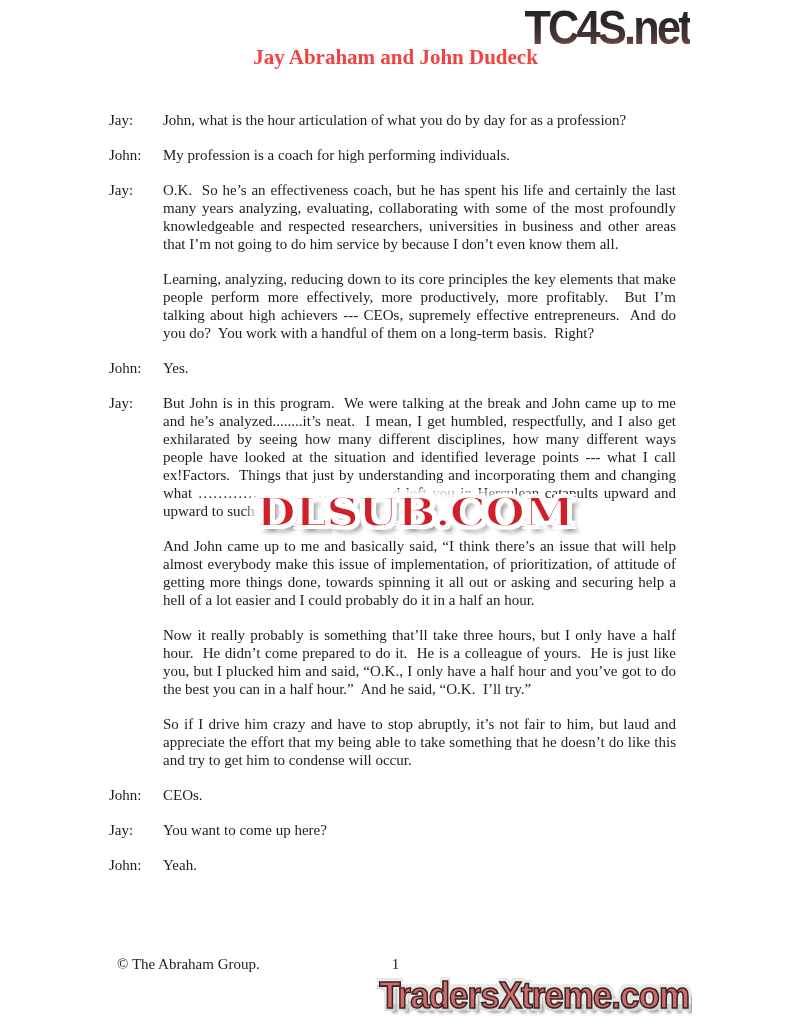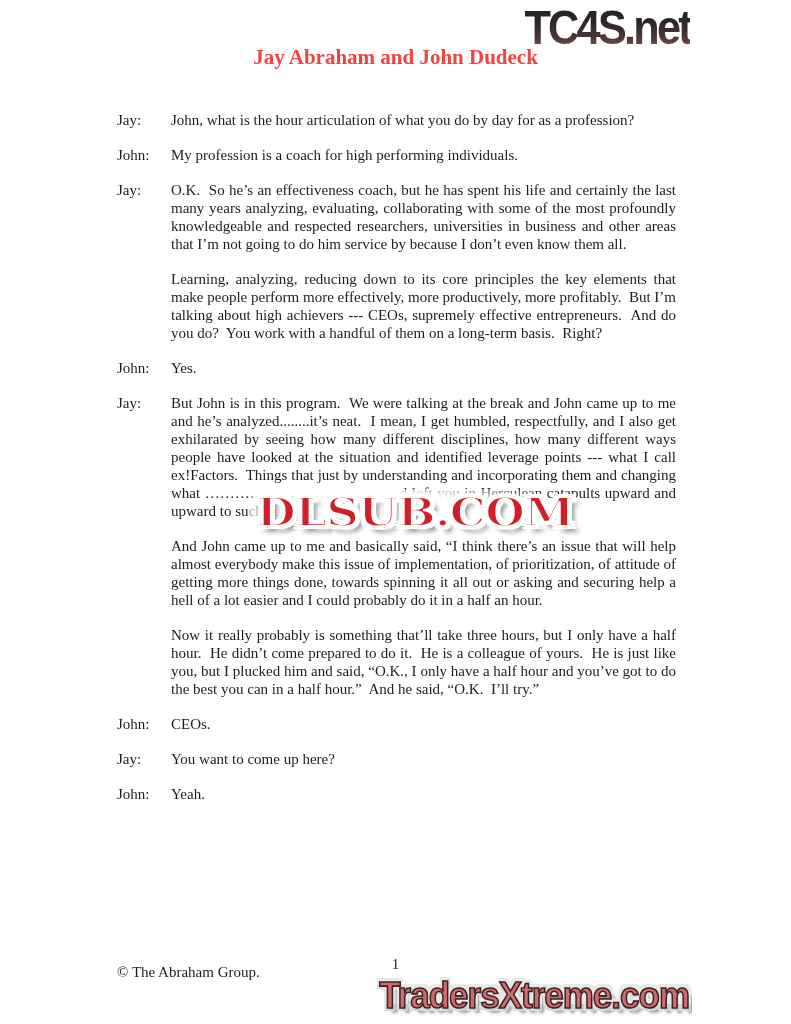--- a/index.html
+++ b/index.html
@@ -26,32 +26,32 @@
   }
 
   
   .content {
     position: absolute;
     top: 111px; left: 109px;
     width: 567px;
     font-size: 15px;
     line-height: 18px;
   }
-  .entry { display: flex; margin-bottom: 17px; margin-left: 8px; }
+  .entry { display: flex; margin-bottom: 17px; }
   .speaker { width: 54px; flex: none; }
   .speech {
     width: 513px;
     text-align: justify;
     text-justify: inter-word;
     white-space: pre-wrap;
   }
 
   
   .footer { position: absolute; top: 956px; left: 0; width: 791px; font-size: 15px; }
-  .copyright { position: absolute; left: 117px; top: 8px; }
+  .copyright { position: absolute; left: 117px; top: 0; }
   .page-number { position: absolute; left: 0; top: 0; width: 791px; text-align: center; }
 
   
   .tc4s {
     position: absolute;
     top: -1px; right: 2px;
     font-family: "Liberation Sans", sans-serif;
     font-weight: bold;
     font-size: 48px;
     letter-spacing: -3px;
@@ -143,20 +143,24 @@
     </div>
     <div class="entry">
       <div class="speaker"></div>
       <div class="speech">And John came up to me and basically said, “I think there’s an issue that will help almost everybody make this issue of implementation, of prioritization, of attitude of getting more things done, towards spinning it all out or asking and securing help a hell of a lot easier and I could probably do it in a half an hour.</div>
     </div>
     <div class="entry">
       <div class="speaker"></div>
       <div class="speech">Now it really probably is something that’ll take three hours, but I only have a half hour.  He didn’t come prepared to do it.  He is a colleague of yours.  He is just like you, but I plucked him and said, “O.K., I only have a half hour and you’ve got to do the best you can in a half hour.”  And he said, “O.K.  I’ll try.”</div>
     </div>
     <div class="entry">
+      <div class="speaker"></div>
+      <div class="speech">So if I drive him crazy and have to stop abruptly, it’s not fair to him, but laud and appreciate the effort that my being able to take something that he doesn’t do like this and try to get him to condense will occur.</div>
+    </div>
+    <div class="entry">
       <div class="speaker">John:</div>
       <div class="speech">CEOs.</div>
     </div>
     <div class="entry">
       <div class="speaker">Jay:</div>
       <div class="speech">You want to come up here?</div>
     </div>
     <div class="entry">
       <div class="speaker">John:</div>
       <div class="speech">Yeah.</div>

